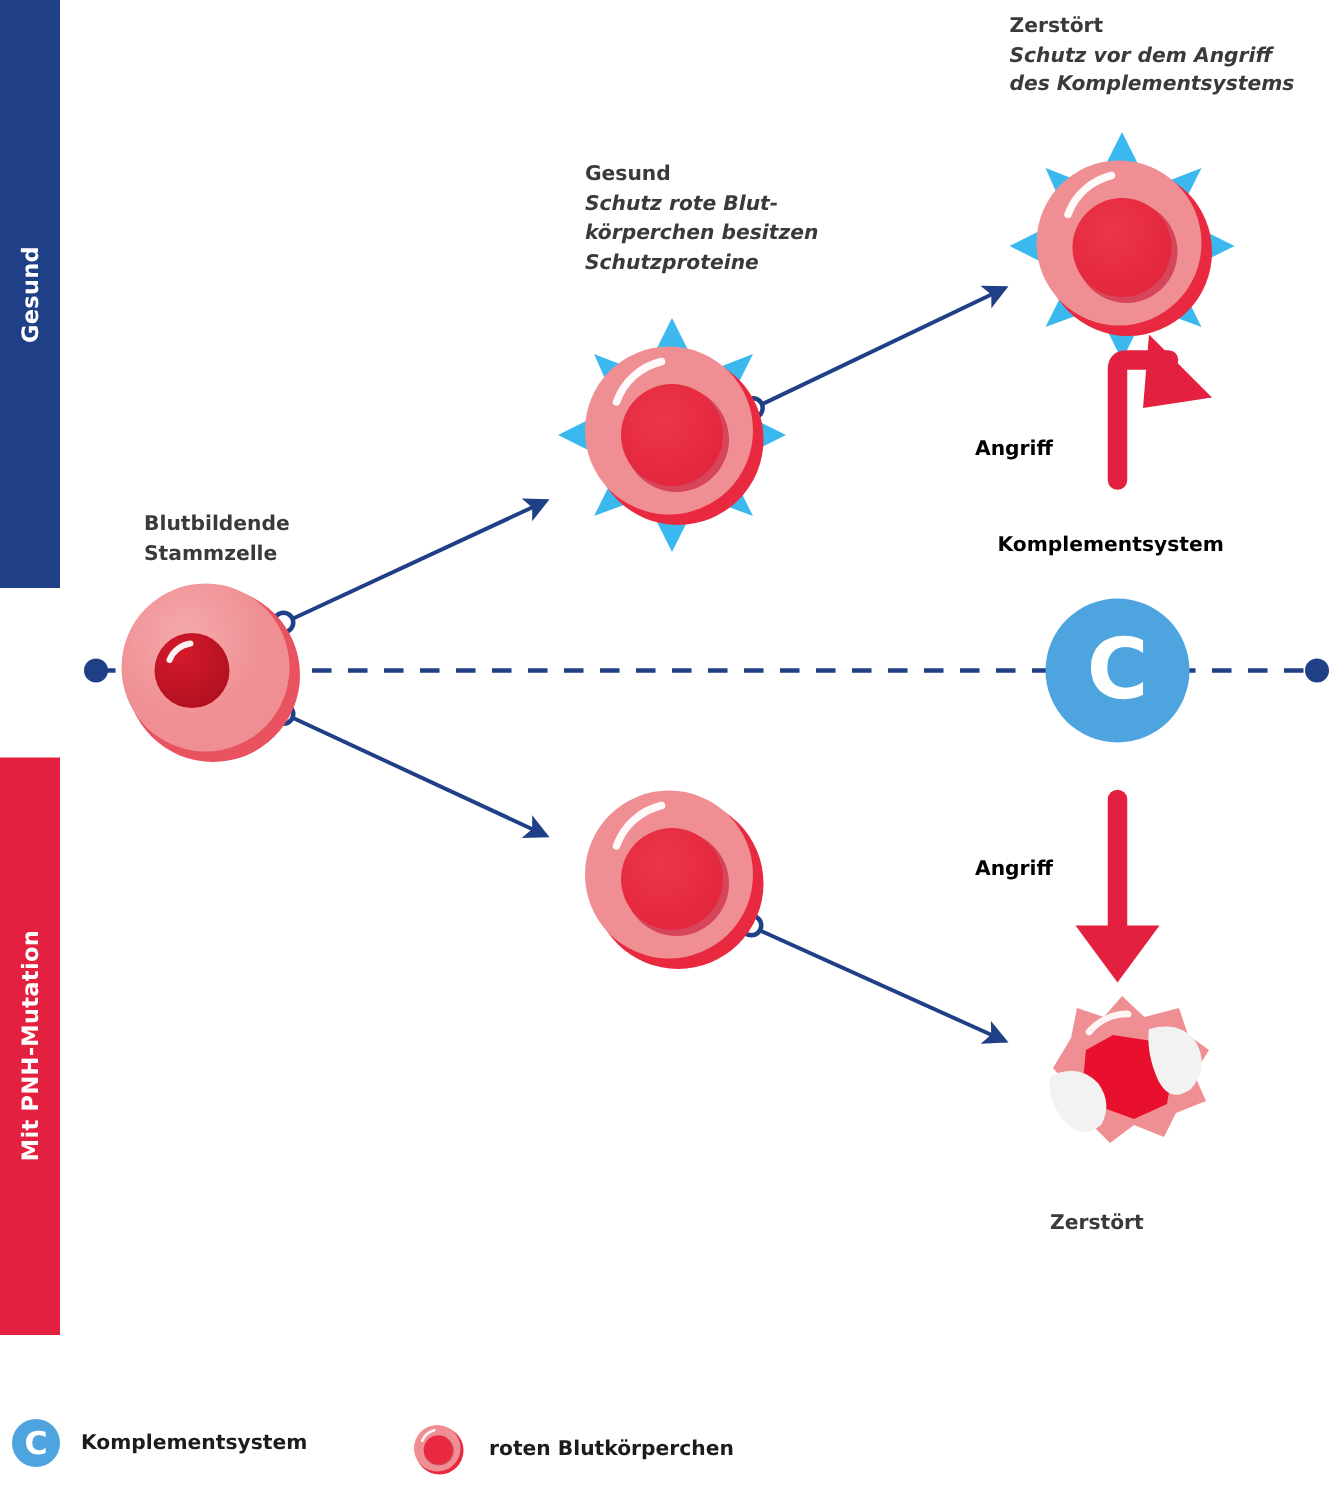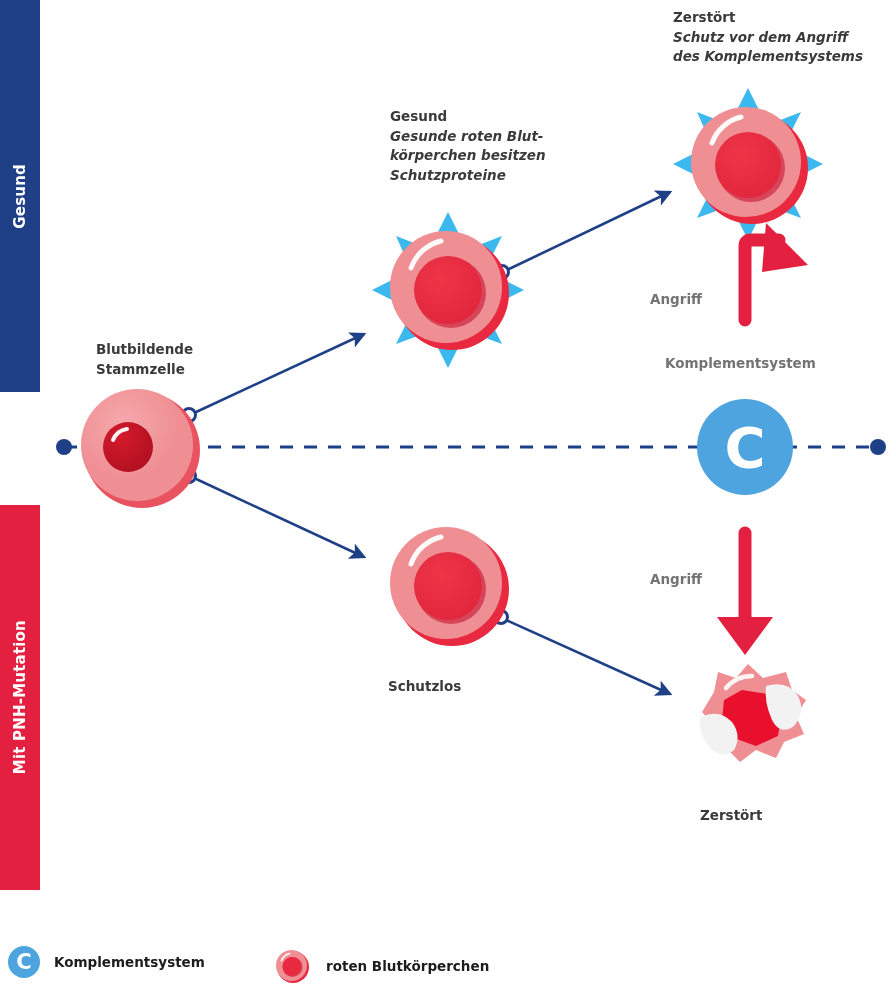--- a/index.html
+++ b/index.html
@@ -12,21 +12,21 @@
     writing-mode:vertical-rl;transform:rotate(180deg);
     color:#ffffff;font-size:15px;font-weight:600;letter-spacing:.2px;white-space:nowrap;
   }
   #bar-healthy{top:0;height:392px;background:#1f3f87;}
   #bar-pnh{top:505px;height:385px;background:#e3203f;}
 
   
   .txt{position:absolute;color:#3a3a3a;font-size:13.5px;line-height:19.5px;font-weight:600;}
   .txt .hd{font-weight:700;display:block;}
   .txt .bd{font-weight:600;display:block;font-style:italic;}
-  .lbl{position:absolute;color:#737373;font-size:13.5px;font-weight:700;white-space:nowrap;}
+  .lbl{position:absolute;color:#000000;font-size:13.5px;font-weight:700;white-space:nowrap;}
 
   #t-geschuetzt{left:673px;top:8px;width:215px;}
   #t-gesund{left:390px;top:107px;width:180px;}
   #t-schutzlos{left:388px;top:677px;width:200px;}
   #t-zerstoert{left:700px;top:806px;width:216px;}
   #l-angriff-top{left:650px;top:291px;}
   #l-komplement{left:665px;top:355px;}
   #l-angriff-bottom{left:650px;top:571px;}
   #t-stamm{left:96px;top:340px;width:150px;font-weight:700;line-height:19.5px;}
 
@@ -175,33 +175,32 @@
     </g>
   </svg>
 
   <div class="txt" id="t-stamm">
     <span class="hd">Blutbildende</span>
     <span class="hd">Stammzelle</span>
   </div>
 
   <div class="txt" id="t-gesund">
     <span class="hd">Gesund</span>
-    <span class="bd" style="white-space:pre-line">Gesunde roten Blut-
+    <span class="bd" style="white-space:pre-line">Schutz rote Blut-
 körperchen besitzen
 Schutzproteine</span>
   </div>
 
   <div class="txt" id="t-geschuetzt">
     <span class="hd">Zerstört</span>
     <span class="bd" style="white-space:pre-line">Schutz vor dem Angriff
 des Komplementsystems</span>
   </div>
 
   <div class="txt" id="t-schutzlos">
-    <span class="hd">Schutzlos</span>
   </div>
 
   <div class="txt" id="t-zerstoert">
     <span class="hd">Zerstört</span>
   </div>
 
   <div class="lbl" id="l-angriff-top">Angriff</div>
   <div class="lbl" id="l-komplement">Komplementsystem</div>
   <div class="lbl" id="l-angriff-bottom">Angriff</div>
 

